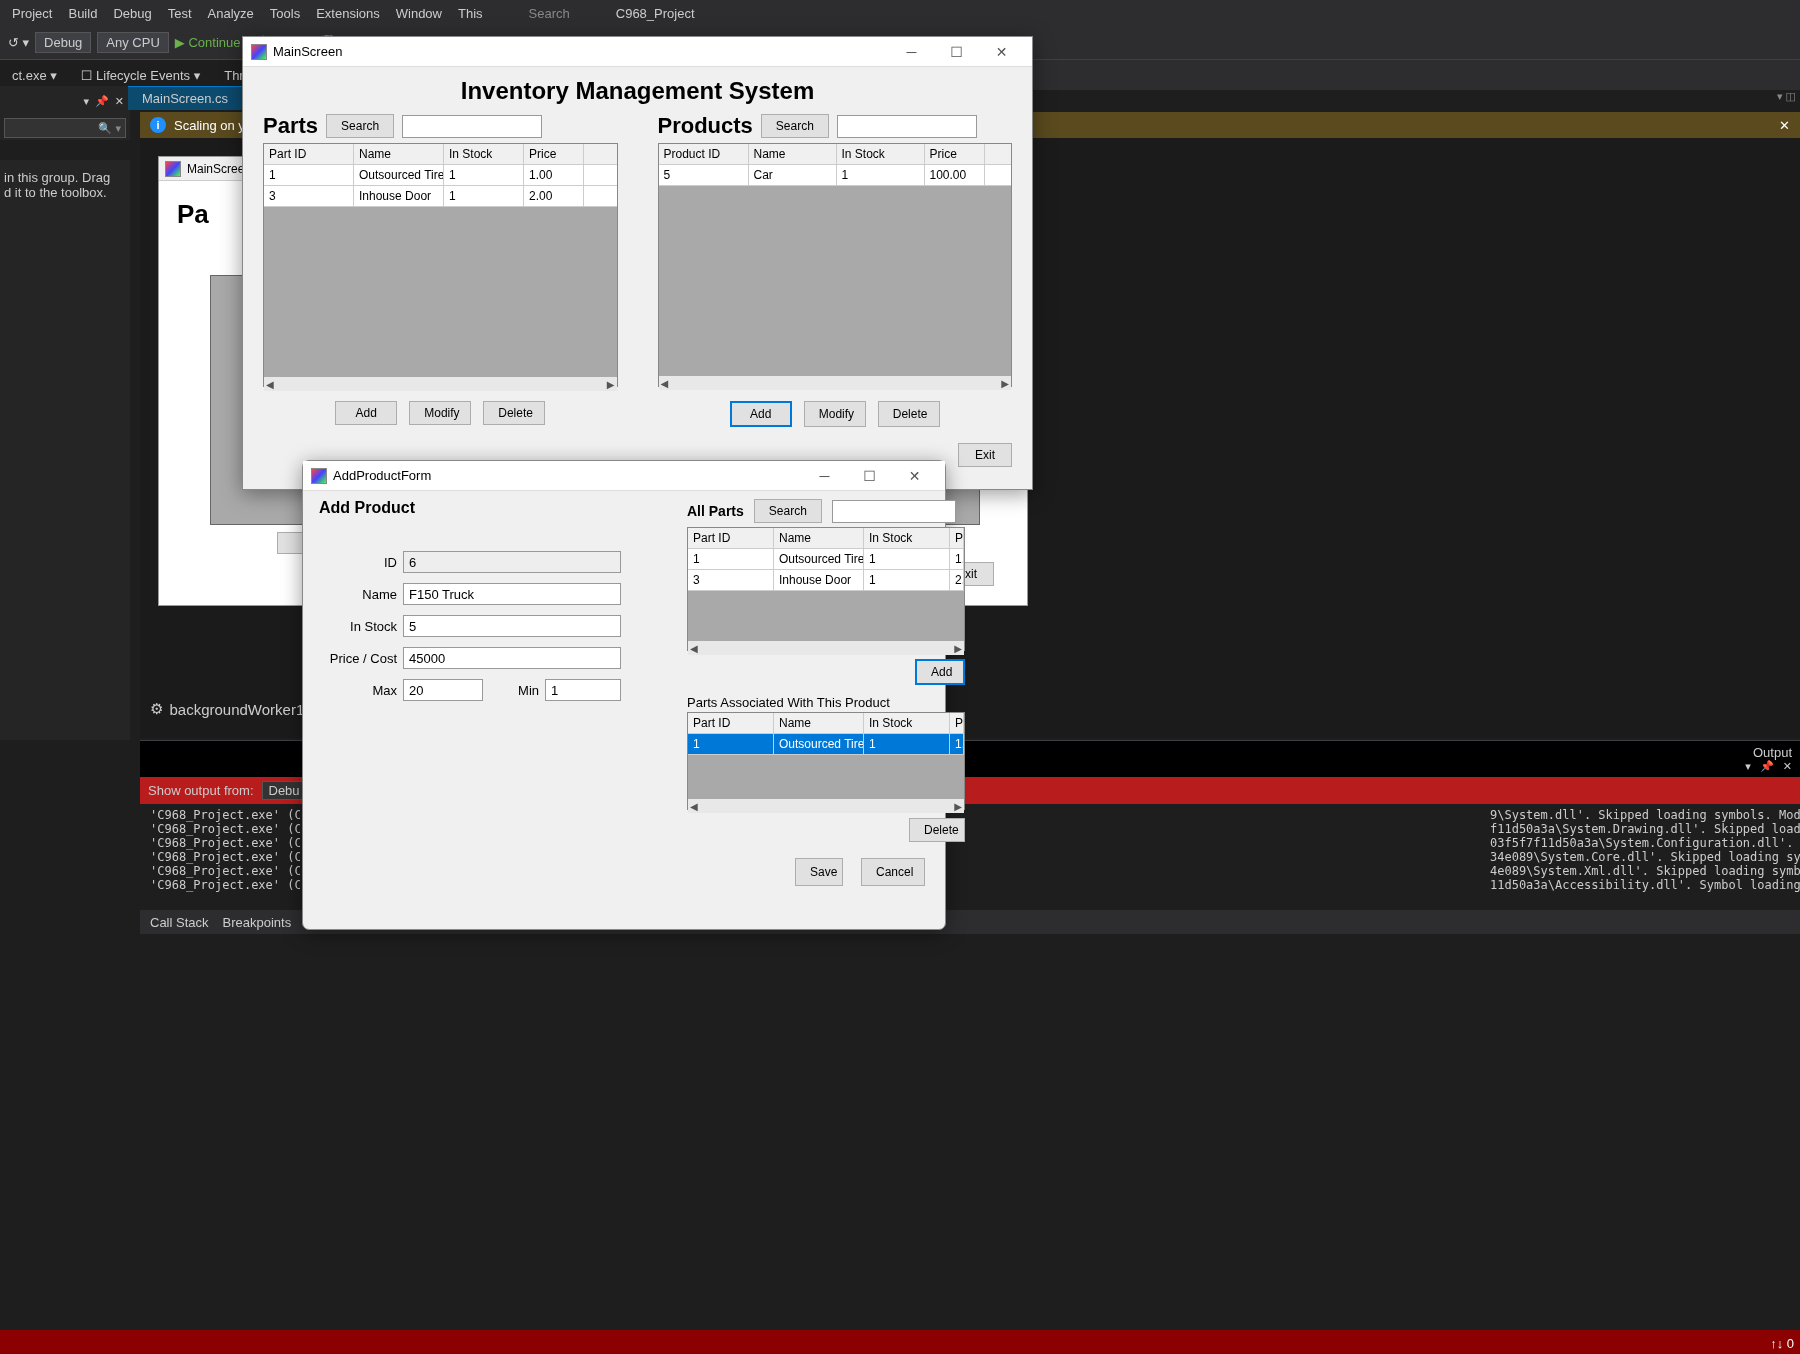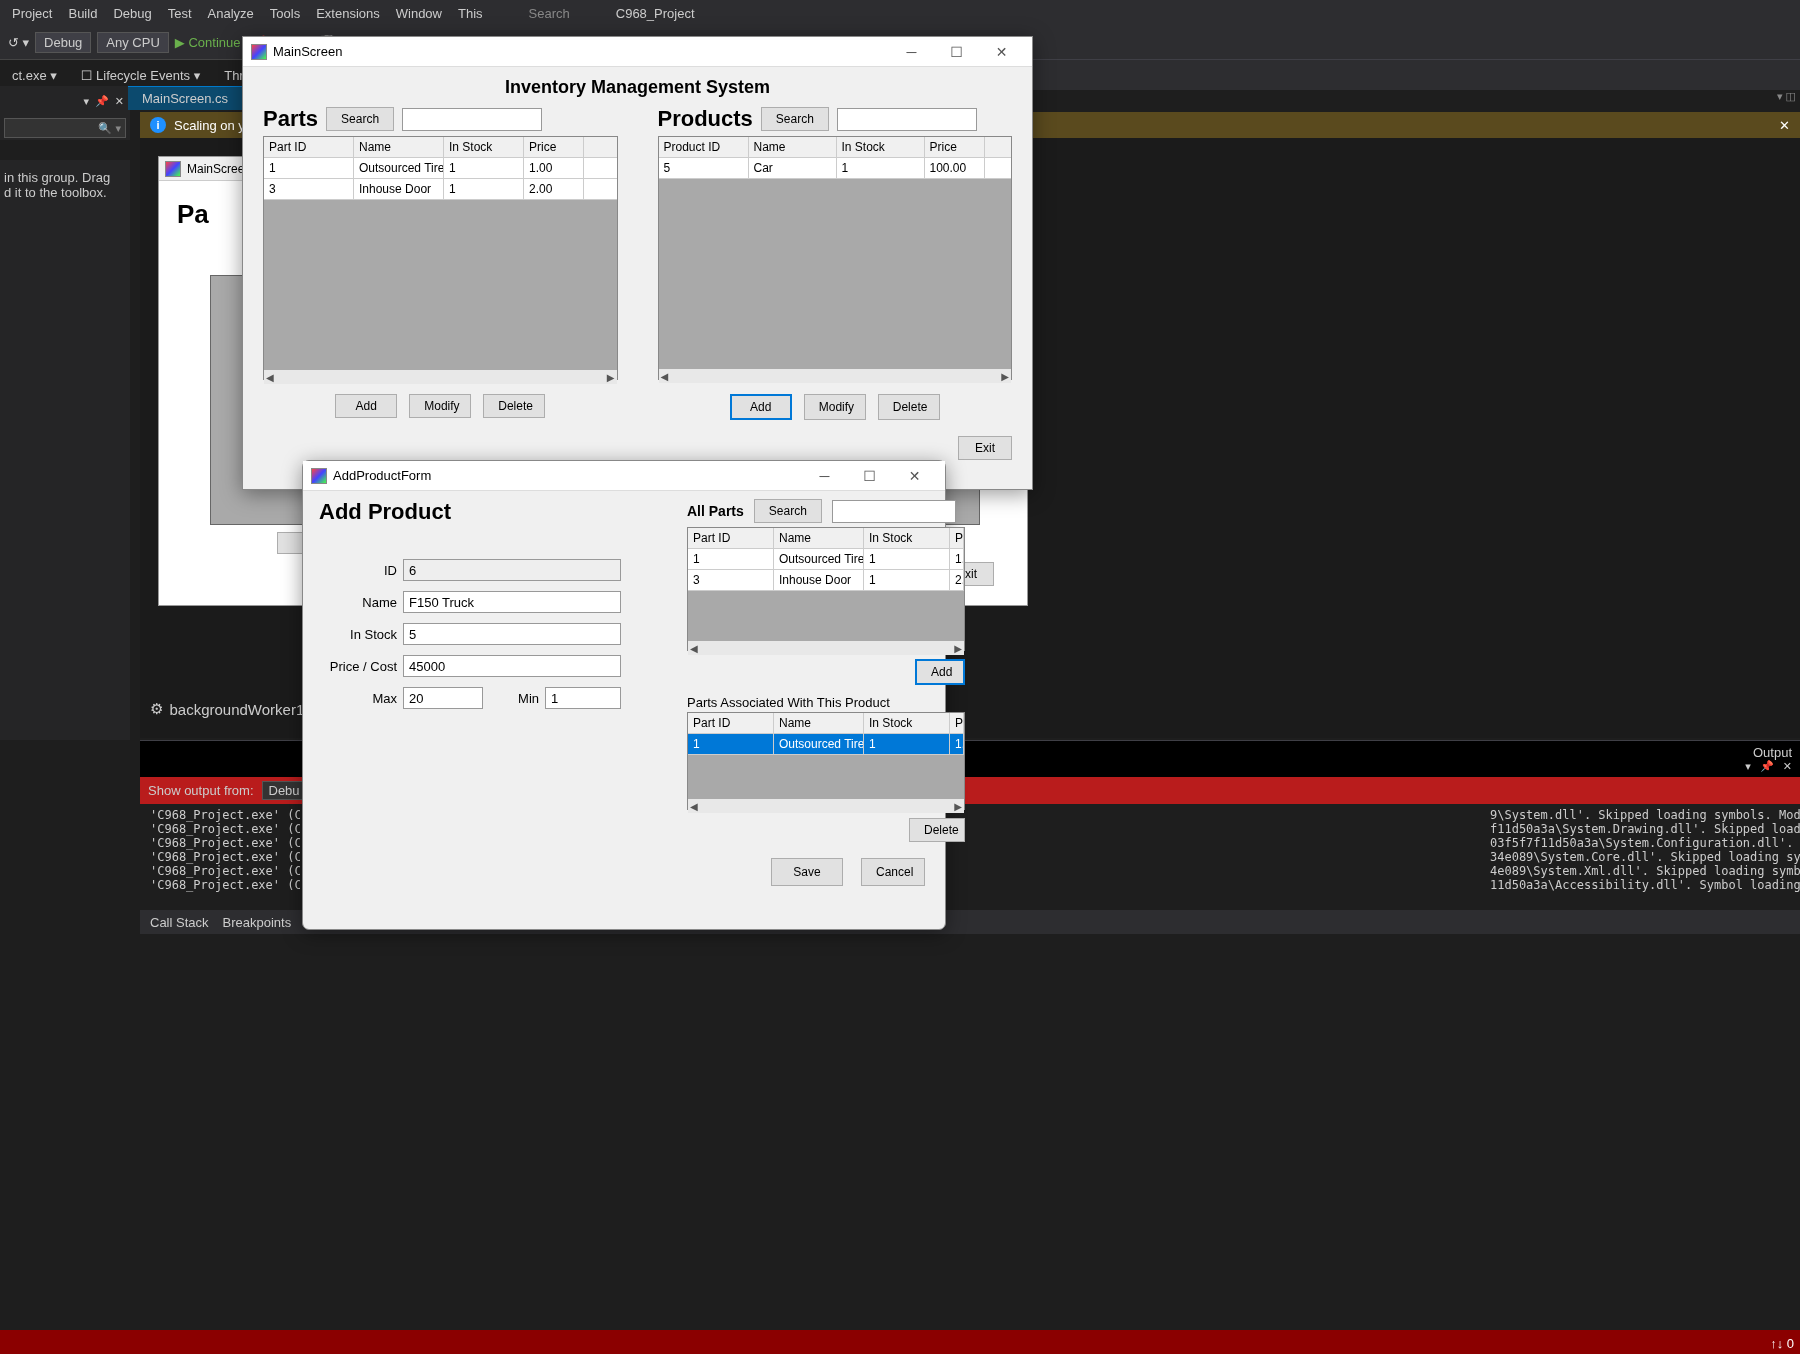--- a/index.html
+++ b/index.html
@@ -32,41 +32,41 @@
 .vs-right-nums { position:absolute; right:6px; bottom:3px; color:#fff; font-size:13px; }
 
 
 .win { position:absolute; background:#f0f0f0; border:1px solid #888; box-shadow:0 4px 20px rgba(0,0,0,0.4); color:#000; }
 .win-titlebar { height:30px; background:#fff; border-bottom:1px solid #ddd; display:flex; align-items:center; padding:0 8px; font-size:13px; }
 .win-title-icon { width:16px;height:16px;background:linear-gradient(135deg,#f44,#44f,#4f4);border:1px solid #888;margin-right:6px; }
 .win-title { flex:1; }
 .win-btns { display:flex; gap:0; }
 .win-btn { width:45px; height:28px; display:flex; align-items:center; justify-content:center; font-size:14px; color:#555; cursor:pointer; }
 .main-screen { left:242px; top:36px; width:791px; height:454px; }
-.main-heading { text-align:center; font-size:18px; font-weight:bold; color:#000; margin:10px 8px 8px; }
+.main-heading { text-align:center; font-size:24px; font-weight:bold; color:#000; margin:10px 8px 8px; }
 .main-body { display:flex; padding:0 20px 10px; gap:40px; }
 .section { flex:1; }
 .section-head { display:flex; align-items:center; gap:8px; margin-bottom:4px; }
 .section-title { font-size:22px; font-weight:bold; }
 .wbtn { background:#e1e1e1; border:1px solid #adadad; padding:4px 14px; font-size:12px; cursor:pointer; }
 .wbtn.hl { border:2px solid #0078d7; }
 .tbox { border:1px solid #999; background:#fff; height:23px; padding:2px 4px; font-size:12px; }
 .grid { border:1px solid #888; background:#a9a9a9; font-size:12px; }
 .grid-row { display:flex; background:#fff; border-bottom:1px solid #ccc; }
 .grid-header { background:#f0f0f0; font-weight:normal; }
 .grid-cell { padding:3px 5px; border-right:1px solid #ccc; overflow:hidden; white-space:nowrap; }
 .grid-scroll { height:14px; background:#e8e8e8; display:flex; align-items:center; justify-content:space-between; padding:0 2px; font-size:10px; color:#555; }
 .btn-row { display:flex; justify-content:center; gap:12px; margin-top:14px; }
 .exit-row { text-align:right; padding:6px 20px; }
 
 
 .add-prod { left:302px; top:460px; width:644px; height:470px; background:#f0f0f0;border-radius:7px; }
 .add-prod-body { display:flex; padding:8px 16px; gap:18px; }
 .add-left { flex:0 0 290px; }
-.add-left h3 { font-size:22px; font-weight:bold; margin-bottom:20px; }
+.add-left h3 { font-size:16px; font-weight:bold; margin-bottom:20px; }
 .frow { display:flex; align-items:center; margin-bottom:10px; gap:6px; }
 .frow label { width:78px; text-align:right; font-size:13px; }
 .frow input { flex:1; border:1px solid #999; background:#fff; height:22px; padding:2px 5px; font-size:13px; }
 .frow input.ro { background:#eee; }
 .frow2 { display:flex; align-items:center; gap:6px; }
 .frow2 label { text-align:right; font-size:13px; }
 .add-right { flex:1;margin-left:48px; }
 .add-right .subhead { display:flex; align-items:center; gap:10px; margin-bottom:4px; }
 .add-right .subtitle { font-size:14px; font-weight:bold; }
 .assoc-title { font-size:13px; margin:10px 0 2px; }
@@ -362,16 +362,16 @@
             <span>◀</span>
             <span>▶</span>
           </div>
         </div>
       <div style="text-align:right;margin-top:8px">
         <button class="wbtn" style="width:56px">Delete</button>
       </div>
     </div>
   </div>
   <div class="save-row">
-    <button class="wbtn" style="width:72px;height:28px">Save</button>
+    <button class="wbtn" style="width:48px;height:28px">Save</button>
     <button class="wbtn" style="width:64px;height:28px">Cancel</button>
   </div>
 </div>
 
 </body></html>

